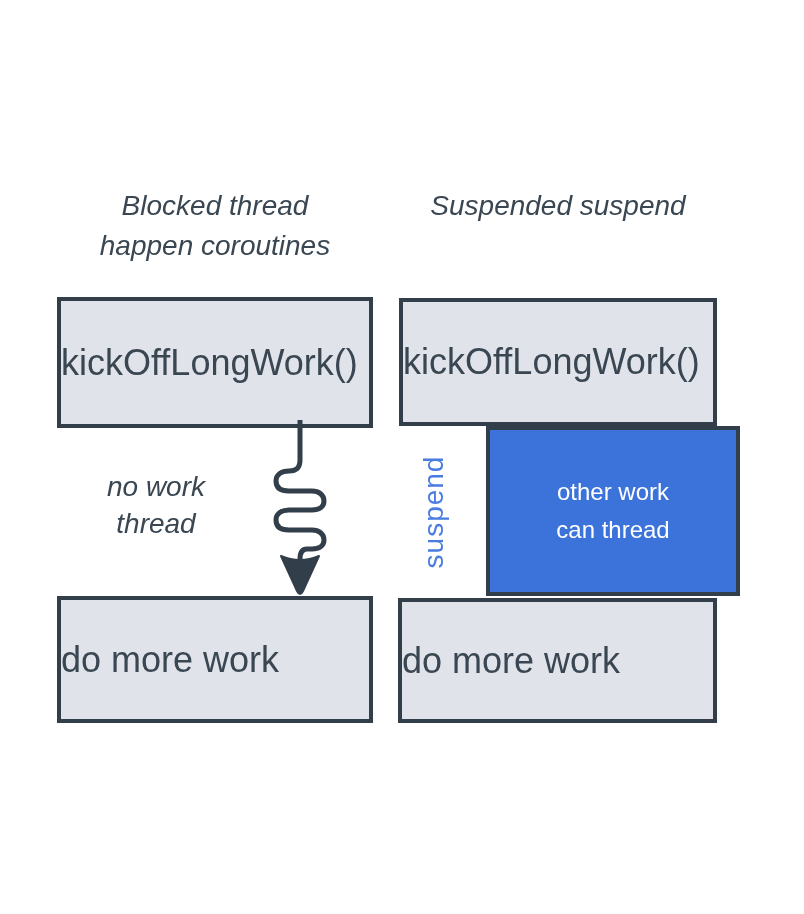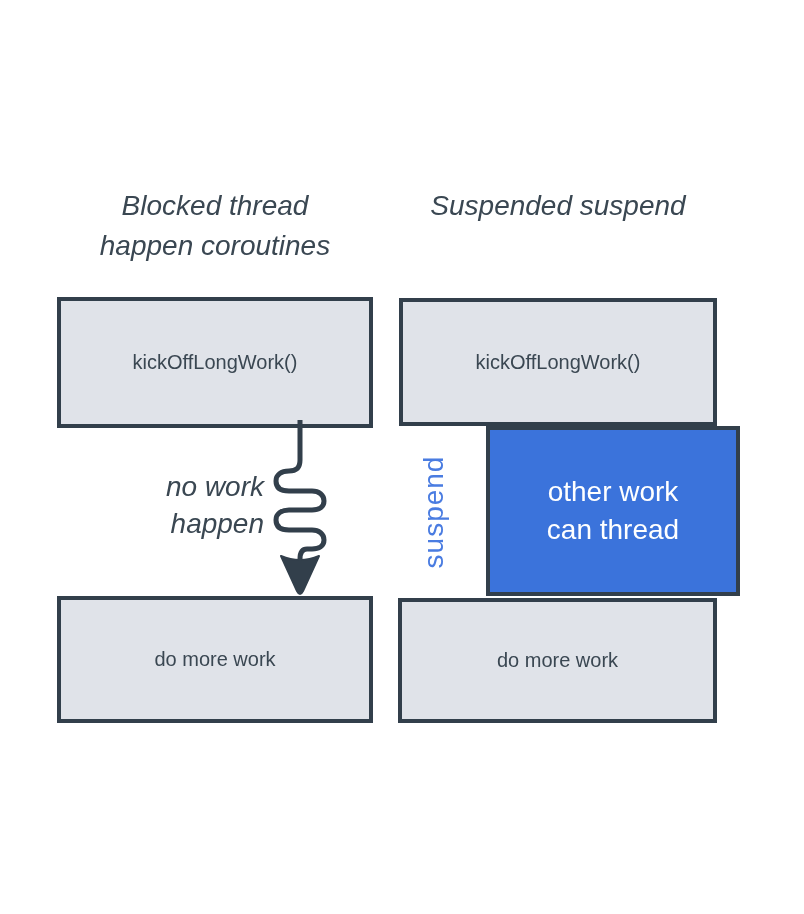--- a/index.html
+++ b/index.html
@@ -31,52 +31,52 @@
   }
   .col-title.left{left:57px;width:316px;}
   .col-title.right{left:399px;width:318px;}
   .box{
     position:absolute;
     box-sizing:border-box;
     background:var(--box-fill);
     border:4px solid var(--box-border);
     display:flex;
     align-items:center;
-    justify-content:center;
-    font-size:20px;
+    justify-content:flex-start;
+    font-size:36px;
     color:var(--text-dark);
   }
   .box.left-top   {left:57px;  top:297px; width:316px; height:131px;}
   .box.left-bottom{left:57px;  top:596px; width:316px; height:127px;}
   .box.right-top  {left:399px; top:298px; width:318px; height:128px;}
   .box.right-bottom{left:398px;top:598px; width:319px; height:125px;}
   .blue-box{
     position:absolute;
     left:486px; top:426px; width:254px; height:170px;
     box-sizing:border-box;
     background:var(--blue-fill);
     border:4px solid var(--box-border);
     display:flex;
     flex-direction:column;
     align-items:center;
     justify-content:center;
-    font-size:28px;
+    font-size:24px;
     line-height:38px;
     color:var(--blue-text);
     text-align:center;
   }
   .arrow-svg{
     position:absolute;
     left:250px; top:420px;
     width:100px; height:180px;
   }
   .annotation{
     position:absolute;
-    left:64px; top:468px; width:200px;
-    text-align:right;
+    left:56px; top:468px; width:200px;
+    text-align:center;
     font-style:italic;
     font-size:28px;
     line-height:37px;
     color:var(--text-dark);
   }
   .suspend-label{
     position:absolute;
     left:434px; top:512px;
     transform:translate(-50%,-50%) rotate(-90deg);
     transform-origin:center;
@@ -120,21 +120,21 @@
              C319 530 324 534 324 540
              C324 546 319 549 312 549
              L307 549
              C302 549 300 553 300 559
              L300 566" fill="none" stroke="var(--box-border)" stroke-width="5" stroke-linecap="round" stroke-linejoin="round"></path>
     <path d="M281 556 Q300 564 319 556 L303 591 Q300 597 297 591 Z" fill="var(--box-border)" stroke="var(--box-border)" stroke-width="2" stroke-linejoin="round"></path>
   </svg>
 
   <div class="annotation">
     <span class="tline">no work</span>
-    <span class="tline">happen</span>
+    <span class="tline">thread</span>
   </div>
 
   <div class="box left-bottom">
     <span>do more work</span>
   </div>
 
   <div class="box right-top">
     <span>kickOffLongWork()</span>
   </div>
 

